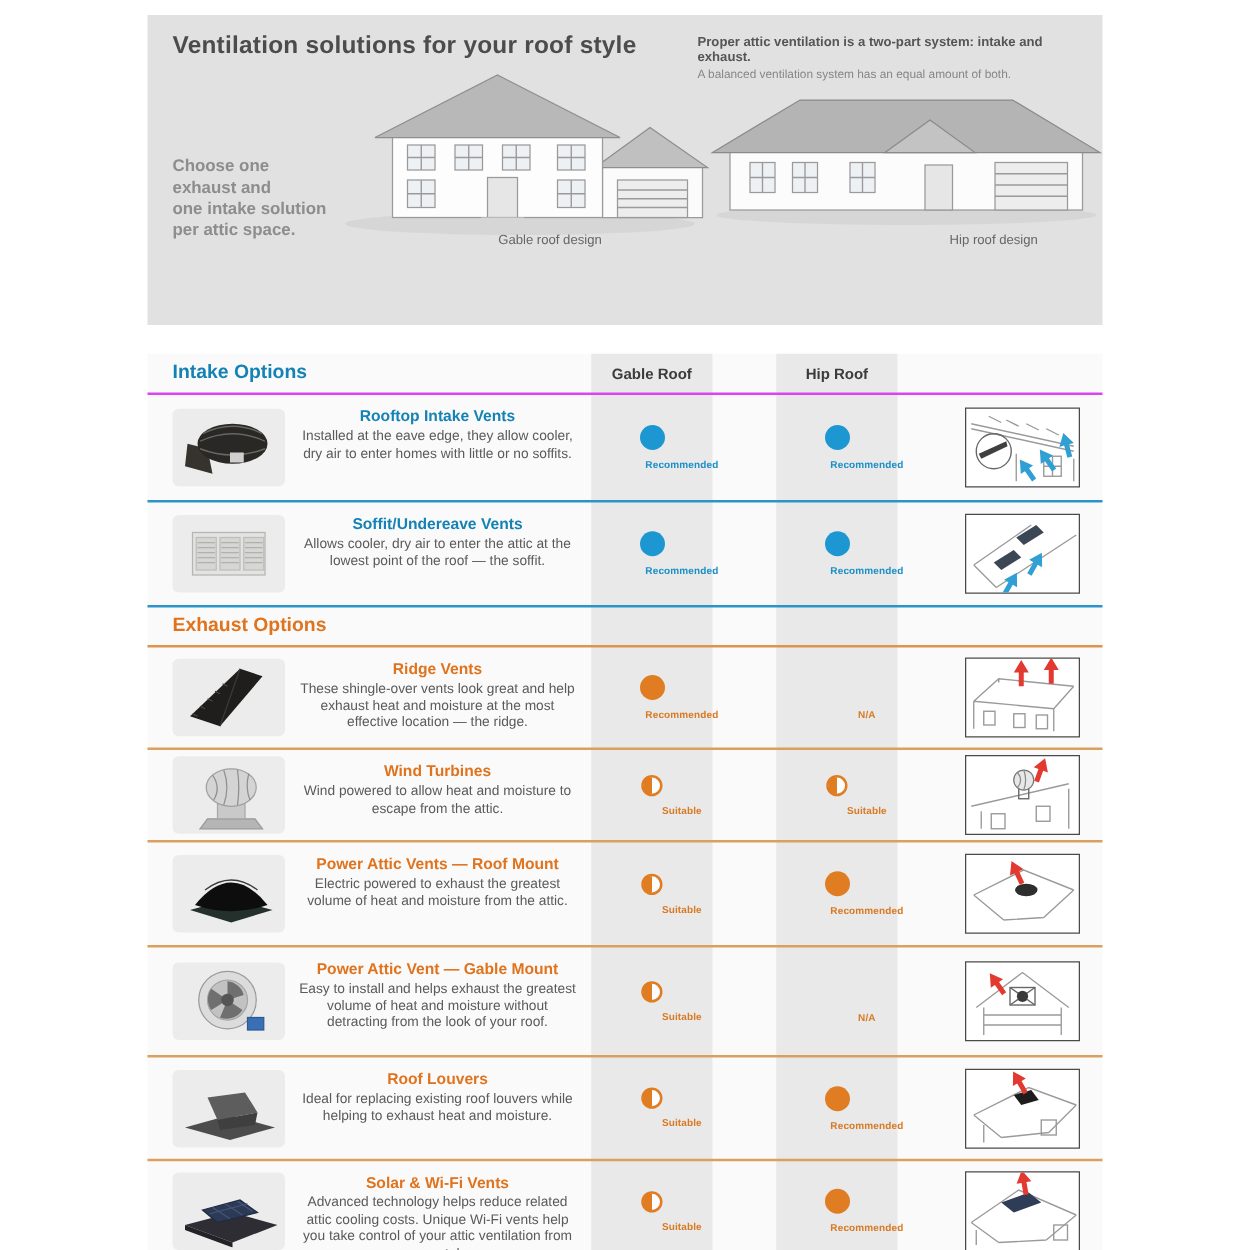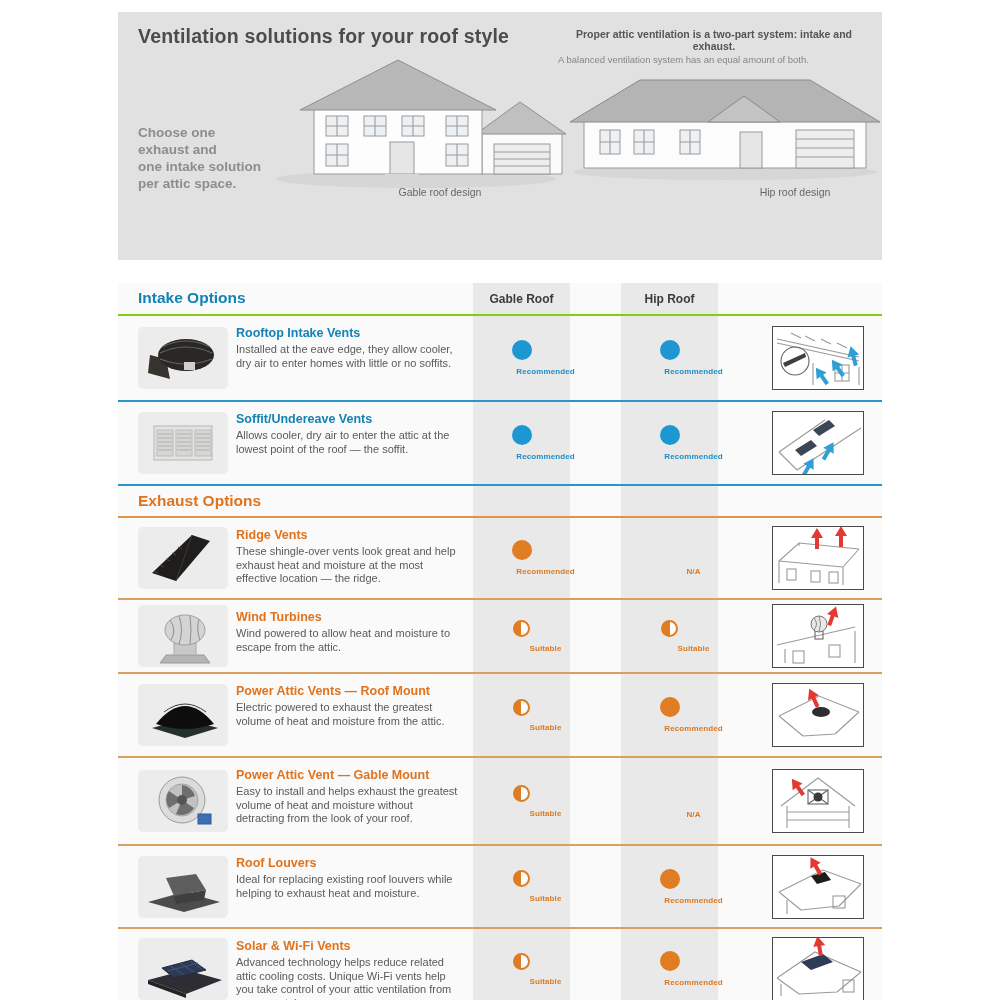--- a/index.html
+++ b/index.html
@@ -4,53 +4,53 @@
 <style>
   * { box-sizing: border-box; margin: 0; padding: 0; }
   body { background: #fff; font-family: "Liberation Sans", sans-serif; }
   .page { position: relative; width: 1000px; height: 1000px; background: #fff; overflow: hidden; }
   .content { position: absolute; left: 118px; top: 12px; width: 764px; }
 
   
   .hero { position: relative; height: 248px; background: #e1e1e1; margin-bottom: 23px; }
   .hero-title { position: absolute; left: 20px; top: 13px; font-size: 19.5px; font-weight: bold; color: #4c4c4c; letter-spacing: .2px; }
   .hero-note { position: absolute; left: 440px; top: 16px; width: 312px; }
-  .hero-note-title { font-size: 10.5px; font-weight: bold; color: #555; text-align: center; }
+  .hero-note-title { font-size: 10.5px; font-weight: bold; color: #555; }
   .hero-note-sub { font-size: 9.5px; color: #868686; margin-top: 2px; }
   .hero-intro { position: absolute; left: 20px; top: 112px; font-size: 13.5px; font-weight: bold; color: #8d8d8d; line-height: 17px; }
   .house-gable { position: absolute; left: 138px; top: 40px; }
   .house-hip { position: absolute; left: 442px; top: 52px; }
   .caption { position: absolute; top: 174px; font-size: 10.5px; color: #666; width: 160px; text-align: center; }
   .caption.gable { left: 242px; }
   .caption.hip { left: 597px; }
 
   
   .tablewrap { position: relative; background: #fafafa; }
   .band { position: absolute; top: 0; bottom: 0; width: 97px; background: #e9e9e9; }
   .band.gable { left: 355px; }
   .band.hip { left: 503px; }
 
   .thead { position: relative; height: 33px; }
   .thead .heading { position: absolute; left: 20px; top: 6px; font-size: 15.5px; font-weight: bold; }
-  .thead.intake { border-bottom: 2px solid #84cc16; }
+  .thead.intake { border-bottom: 2px solid #d946ef; }
   .thead.intake .heading { color: #1482b4; }
   .thead.exhaust { height: 32px; border-bottom: 2px solid #df9449; }
   .thead.exhaust .heading { color: #e0731d; }
   .colhead { position: absolute; top: 9px; width: 97px; text-align: center; font-size: 12px; font-weight: bold; color: #3b3b3b; }
   .colhead.gable { left: 355px; }
   .colhead.hip { left: 503px; }
 
   .row { position: relative; }
   .row.intake { --dot: #1d97d2; --lab: #1b8fc6; border-bottom: 2px solid #2a95c9; }
   .row.exhaust { --dot: #e07c21; --lab: #d97a23; border-bottom: 2px solid #d9a05f; }
   .row.exhaust.last { border-bottom: 4px solid #e0811f; }
 
   .tile { position: absolute; left: 20px; top: 50%; transform: translateY(-50%); width: 90px; height: 62px;
           background: #ececec; border-radius: 5px; display: flex; align-items: center; justify-content: center; }
-  .info { position: absolute; left: 118px; top: 10px; width: 228px; }
+  .info { position: absolute; left: 118px; top: 10px; width: 228px; text-align: center; }
   .rtitle { font-size: 12.5px; font-weight: bold; margin-bottom: 3px; }
   .row.intake .rtitle { color: #1482b4; }
   .row.exhaust .rtitle { color: #e0731d; }
   .rdesc { font-size: 11px; color: #5a5a5a; line-height: 13.5px; }
 
   .cell { position: absolute; top: 0; bottom: 0; width: 97px; display: flex; flex-direction: column; align-items: center; justify-content: center; }
   .cell.gable { left: 355px; }
   .cell.hip { left: 503px; }
   .dot { width: 20px; height: 20px; border-radius: 50%; }
   .cell[data-rating="full"] .dot { background: var(--dot); }

